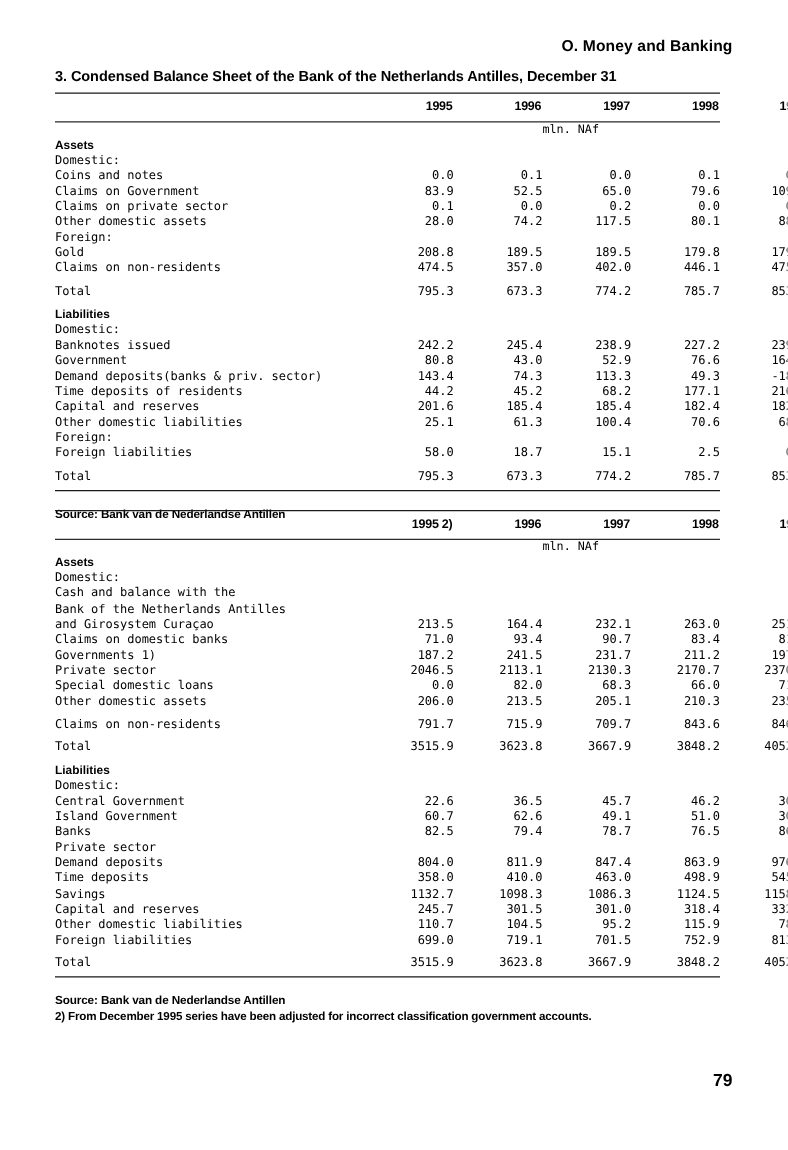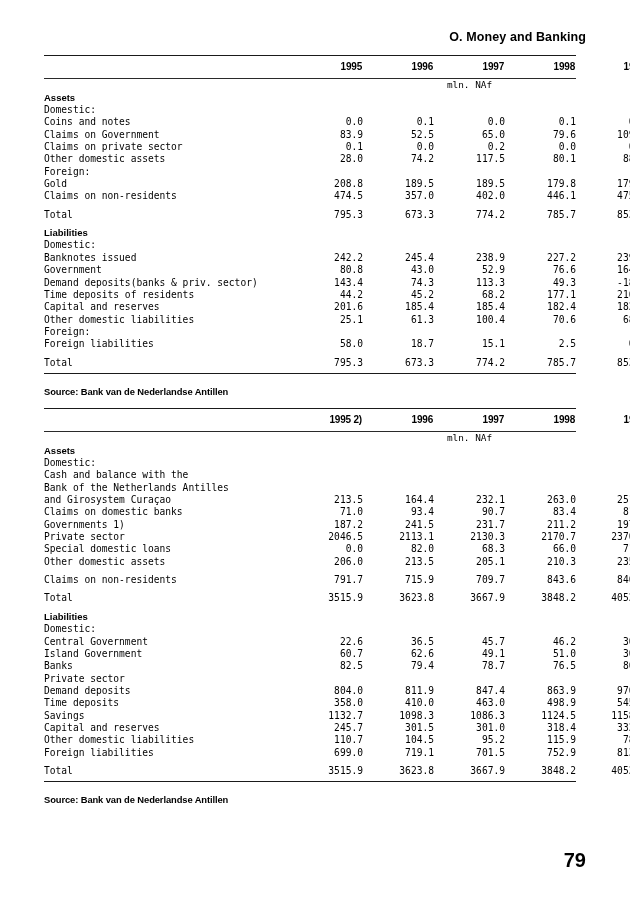--- a/index.html
+++ b/index.html
@@ -88,21 +88,21 @@
     font-size: 10px;
     font-weight: bold;
     text-align: right;
     padding: 5px 1px 5px 0;
     letter-spacing: -0.2px;
   }
   tr.years th.lbl { text-align: left; }
 
   
   td.unit {
-    text-align: center;
+    text-align: left;
     padding-top: 6px;
     padding-bottom: 2px;
     font-size: 9.4px;
   }
 
   td.num {
     text-align: right;
     padding-right: 1px;
   }
   td.lbl { text-align: left; }
@@ -139,32 +139,33 @@
     font-weight: bold;
     letter-spacing: -0.15px;
     line-height: 12.6px;
     white-space: nowrap;
   }
 
   .page-number {
     position: absolute;
     right: 44px;
     bottom: 48px;
-    font-size: 20px;
+    font-size: 14px;
     font-weight: bold;
   }
 </style>
 </head>
 <body>
 
 <div class="page">
 
   <div class="running-head">O. Money and Banking</div>
 
   <div class="table-block" id="block-1">
+    <div class="table-title">3. Condensed Balance Sheet of the Bank of the Netherlands Antilles, December 31</div>
     <div class="rule"></div>
     <table class="fin">
       <colgroup>
         <col class="c-label">
           <col class="c-num">
           <col class="c-num">
           <col class="c-num">
           <col class="c-num">
           <col class="c-num-l">
       </colgroup>
@@ -644,18 +645,19 @@
           <td class="num">4052.5</td>
         </tr>
         <tr class="spacer-sm">
             <td colspan="6"></td>
           </tr>
       </tbody>
     </table>
     <div class="rule"></div>
     <div class="source-wrap">
       <div class="source-line">Source: Bank van de Nederlandse Antillen</div>
+      <div class="note-line">2) From December 1995 series have been adjusted for incorrect classification government accounts.</div>
     </div>
   </div>
 
   <div class="page-number">79</div>
 
 </div>
 
 </body></html>

